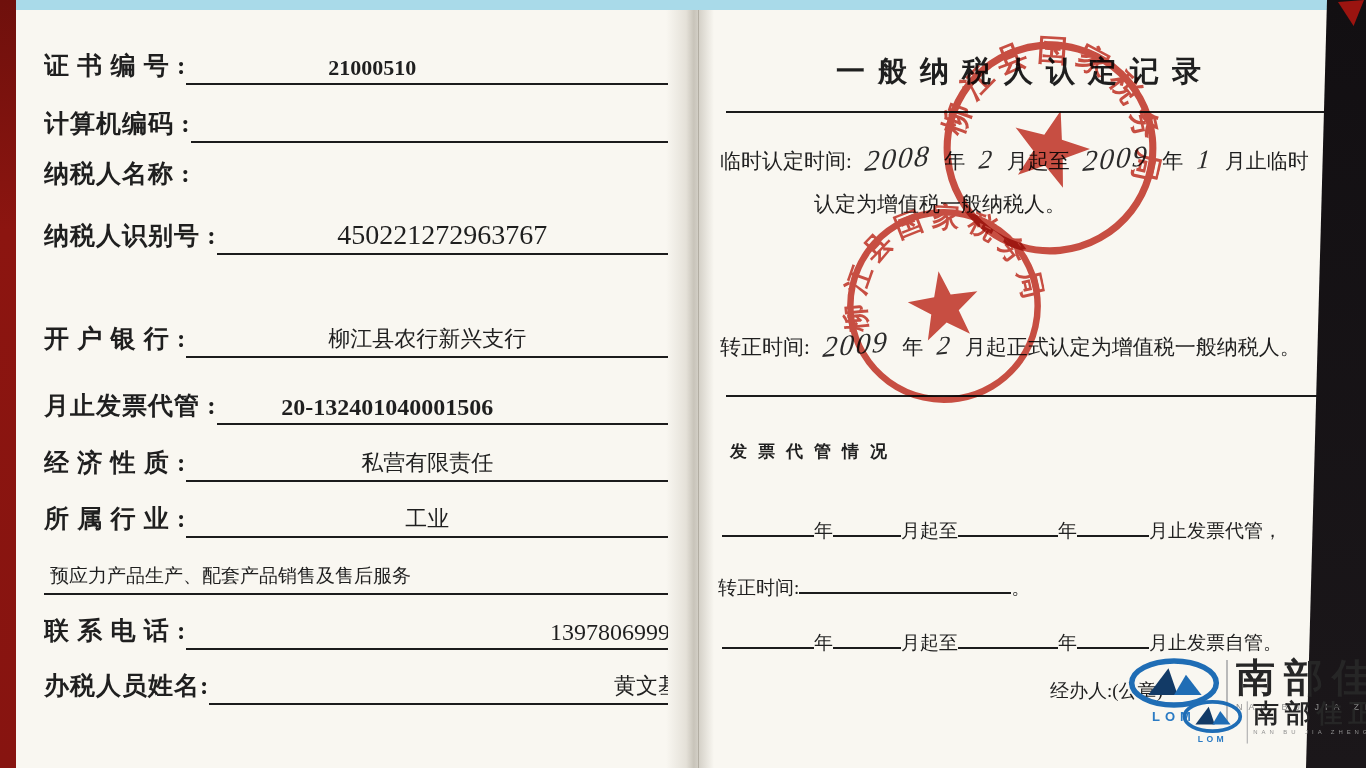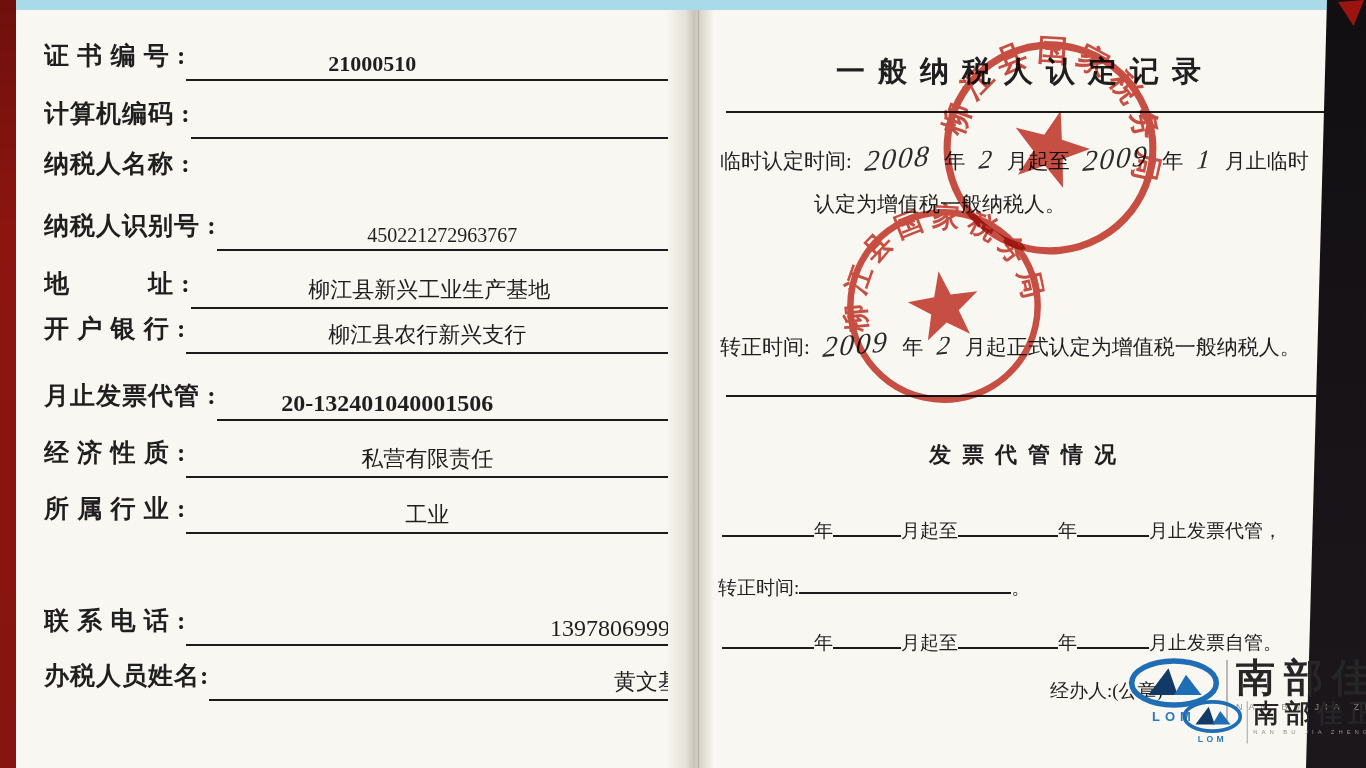--- a/index.html
+++ b/index.html
@@ -18,41 +18,41 @@
             clip-path:polygon(0 8%,100% 0,60% 100%);background:#9b1410;}
   .paper{position:absolute;left:14px;top:10px;width:1318px;height:758px;
          background:#f9f7f1;overflow:hidden;}
   .fold{position:absolute;left:652px;top:0;width:48px;height:758px;
         background:linear-gradient(90deg,rgba(120,108,86,0) 0%,rgba(120,108,86,.16) 42%,
                    rgba(88,78,58,.30) 58%,rgba(120,108,86,0) 100%);}
   .fold-line{position:absolute;left:684px;top:0;width:1px;height:758px;background:rgba(80,70,55,.25);}
 
   
   .lpage{position:absolute;left:30px;top:22px;width:624px;height:730px;overflow:hidden;}
-  .row{position:absolute;left:0;width:100%;height:46px;display:flex;align-items:flex-start;}
+  .row{position:absolute;left:0;width:100%;height:46px;display:flex;align-items:flex-end;}
   .lbl{font-size:25px;font-weight:600;white-space:pre;padding-bottom:3px;letter-spacing:1px;}
   .fill{flex:1;position:relative;border-bottom:2.5px solid #1c1c1c;height:40px;}
   .val{position:absolute;bottom:2px;font-size:22px;white-space:nowrap;}
   .vc{left:0;right:0;text-align:center;}
   .vshift{transform:translateX(-55px);font-weight:bold;}
   .vname{left:-150px;font-size:23px;}
   .vscope{left:6px;font-size:19px;bottom:4px;}
   .vphone{right:-14px;font-size:24px;}
   .vstaff{right:-12px;font-size:22px;}
 
   
   .rpage{position:absolute;left:700px;top:10px;width:622px;height:748px;}
   .rtitle{position:absolute;top:32px;left:0;width:100%;text-align:center;
           font-size:29px;font-weight:600;letter-spacing:13px;white-space:nowrap;}
   .rule{position:absolute;height:0;border-top:2px solid #1b1b1b;}
   .tline{position:absolute;font-size:21px;white-space:nowrap;}
   .hw{display:inline-block;font-size:29px;font-style:italic;letter-spacing:2px;color:#2b2b2b;
       transform:rotate(-5deg) skewX(-10deg);margin:0 8px;}
   .hw.small{font-size:26px;}
-  .sect-head{position:absolute;left:3px;width:100%;text-align:center;font-size:22px;
+  .sect-head{position:absolute;left:16px;width:100%;text-align:left;font-size:17px;
              font-weight:600;letter-spacing:11px;white-space:nowrap;}
   .bline{position:absolute;font-size:19px;white-space:nowrap;}
   .bl{display:inline-block;border-bottom:2px solid #1c1c1c;height:1.05em;}
 
   
   .seal{position:absolute;mix-blend-mode:multiply;opacity:.88;}
   .seal text{font-family:"Liberation Serif","DejaVu Serif",serif;font-weight:600;}
 
   
   .wm{position:absolute;display:flex;align-items:flex-start;z-index:40;}
@@ -85,27 +85,21 @@
         <span class="fill">
             <span class="val vc"></span>
           </span>
       </div>
       <div class="row" style="top:115px">
         <span class="lbl">纳税人名称 :</span>
       </div>
       <div class="row" style="top:177px">
         <span class="lbl">纳税人识别号 :</span>
         <span class="fill">
-            <span class="val vc" style="font-size:20px">450221272963767</span>
-          </span>
-      </div>
-      <div class="row" style="top:235px">
-        <span class="lbl">地　　　址 :</span>
-        <span class="fill">
-            <span class="val vc">柳江县新兴工业生产基地</span>
+            <span class="val vc" style="font-size:28px">450221272963767</span>
           </span>
       </div>
       <div class="row" style="top:280px">
         <span class="lbl">开 户 银 行 :</span>
         <span class="fill">
             <span class="val vc">柳江县农行新兴支行</span>
           </span>
       </div>
       <div class="row" style="top:347px">
         <span class="lbl">月止发票代管 :</span>
@@ -119,20 +113,23 @@
             <span class="val vc">工业</span>
           </span>
       </div>
       <div class="row" style="top:404px">
         <span class="lbl">经 济 性 质 :</span>
         <span class="fill">
             <span class="val vc">私营有限责任</span>
           </span>
       </div>
       <div class="row" style="top:517px">
+        <span class="fill">
+            <span class="val vscope">预应力产品生产、配套产品销售及售后服务</span>
+          </span>
       </div>
       <div class="row" style="top:572px">
         <span class="lbl">联 系 电 话 :</span>
         <span class="fill">
             <span class="val vphone">13978069990</span>
           </span>
       </div>
       <div class="row" style="top:627px">
         <span class="lbl">办税人员姓名:</span>
         <span class="fill">

